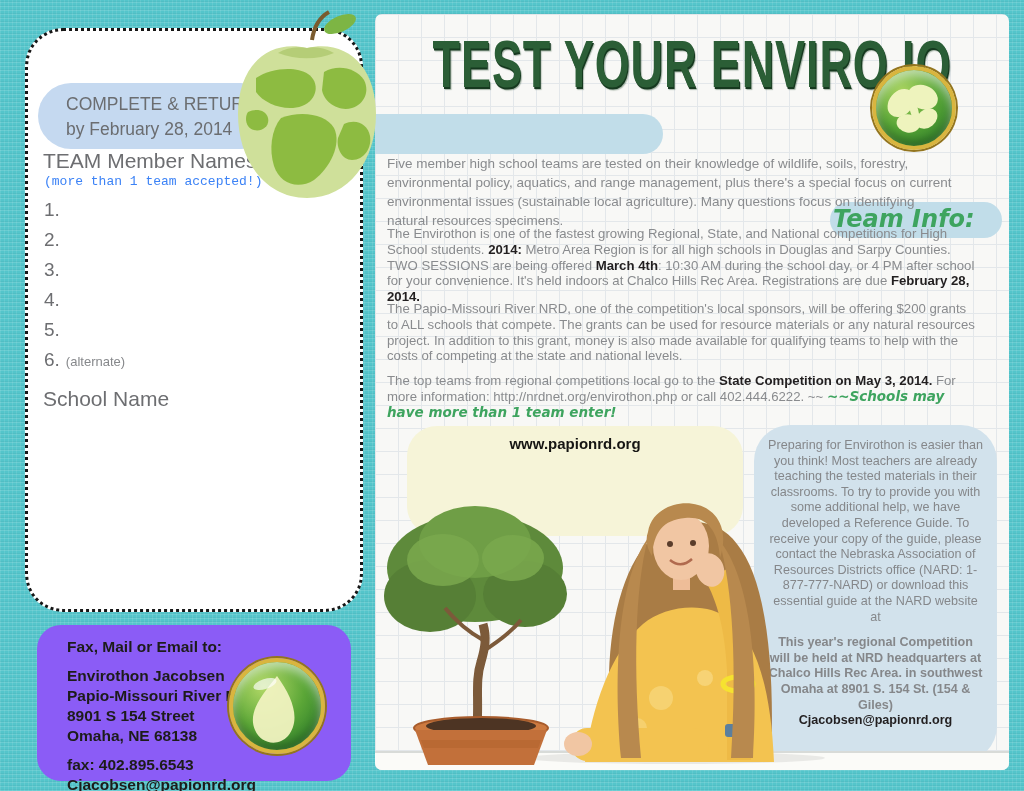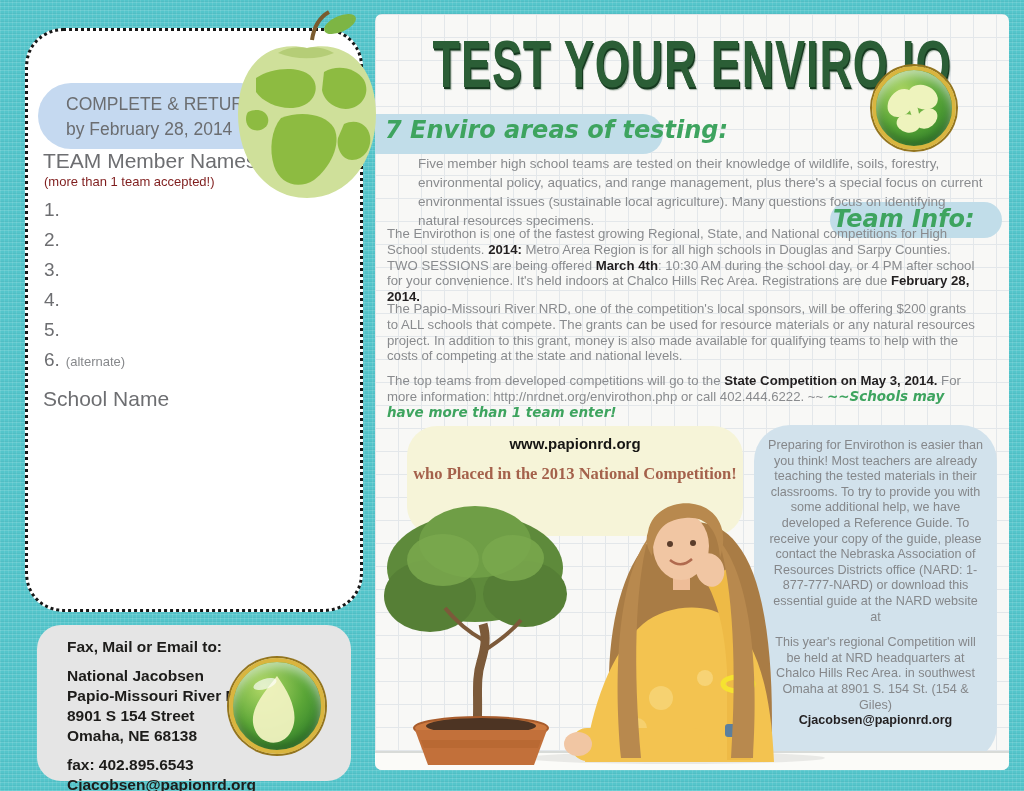--- a/index.html
+++ b/index.html
@@ -16,36 +16,36 @@
   .left-panel{
     position:absolute; left:25px; top:28px; width:338px; height:584px;
     background:#fff; border:3px dotted #161616; border-radius:38px;
   }
   .complete-pill{
     position:absolute; left:10px; top:52px; width:236px; height:66px;
     background:#c5d9f0; border-radius:33px; padding:9px 0 0 28px;
     color:#6b6d70; font-size:17.5px; line-height:25px;
   }
   .team-header{ position:absolute; left:15px; top:118px; font-size:21px; color:#6d6e71; }
-  .team-note{ position:absolute; left:16px; top:143px; font-size:13px; color:#7f1d1d; }
+  .team-note{ position:absolute; left:16px; top:143px; font-size:13px; color:#3b82f6;font-family:Liberation Mono, monospace; }
   .slots{ position:absolute; left:16px; top:168px; }
   .slot{ height:30px; font-size:19px; color:#6d6e71; }
   .slot .alt-note{ font-size:13px; color:#86888b; margin-left:6px; }
   .school-label{ position:absolute; left:15px; top:348px; font-size:21px; color:#6d6e71;margin-top:8px; }
   .teacher-pill{
     position:absolute; left:7px; top:376px; width:325px; height:45px;
     background:#a3ced5; border-radius:23px; color:#56585b; font-size:17px;
     line-height:45px; padding-left:17px; white-space:nowrap;
   }
   
   .apple{ position:absolute; left:226px; top:8px; width:162px; height:202px; z-index:6; }
   
   .mail-box{
     position:absolute; left:37px; top:625px; width:314px; height:156px;
-    background:#e5e5e5; border-radius:24px; padding:12px 0 0 30px;
+    background:#8b5cf6; border-radius:24px; padding:12px 0 0 30px;
     color:#1d1c1a; font-weight:bold; font-size:15.5px; line-height:20px;
   }
   .mail-box .grp{ margin-top:9px; }
   .nrd-badge{
     position:absolute; left:192px; top:33px; width:96px; height:96px; border-radius:50%;
     background:radial-gradient(circle at 35% 28%, #b3d967, #5ba637 48%, #2c7c2a 85%);
     border:4px solid #d9b53f;
     box-shadow:0 0 0 2px #93751f, inset 0 6px 10px rgba(255,255,255,.55), inset 0 -6px 10px rgba(0,0,0,.25);
   }
   
@@ -73,21 +73,21 @@
     z-index:3;
   }
   .script{ font-style:italic; font-weight:bold; color:#3ea45f; font-family:"DejaVu Sans", sans-serif; }
   .areas-pill{
     position:absolute; left:-22px; top:100px; width:310px; height:40px;
     background:#c1dde9; border-radius:20px; z-index:1;
   }
   .areas-heading{ position:absolute; left:10px; top:102px; font-size:24px; z-index:2; }
   .areas-body{
     position:absolute; left:12px; top:140px; width:566px;
-    font-size:13.5px; line-height:19px; color:#898b8e; z-index:2;margin-left:31px;
+    font-size:13.5px; line-height:19px; color:#898b8e; z-index:2;
   }
   .teaminfo-pill{
     position:absolute; left:455px; top:188px; width:172px; height:36px;
     background:#c1dde9; border-radius:18px; z-index:1;
   }
   .teaminfo-heading{ position:absolute; left:458px; top:191px; font-size:24px; z-index:2; }
   .para{ position:absolute; left:12px; width:592px; font-size:13.2px; line-height:15.8px; color:#898b8e; z-index:2; }
   .para b{ color:#221f20; }
   .p1{ top:212px; } .p2{ top:287px; } .p3{ top:359px; }
   .p3 .script{ font-size:13.5px; }
@@ -98,21 +98,21 @@
   .website{ font-size:15px; font-weight:bold; color:#161513; }
   .congrats{ margin-top:9px; font-family:"Liberation Serif", serif; font-weight:bold; font-size:16.5px; line-height:26px; color:#a4614b; }
   .sidebar-note{
     position:absolute; left:379px; top:411px; width:243px; height:337px;
     background:#d2e2ec; border-radius:36px; z-index:2;
     padding:13px 14px 0 14px; text-align:center;
     font-size:12.6px; line-height:15.6px; color:#85878a;
   }
   .sidebar-note b{ color:#221f20; }
   .sidebar-link{ font-size:14.5px; line-height:17px; margin-top:2px; }
-  .sidebar-p2{ margin-top:10px; }
+  .sidebar-p2{ margin-top:10px;font-weight:bold; }
   .photo{ position:absolute; left:0; top:414px; width:634px; height:342px; z-index:3; pointer-events:none; }
 </style>
 </head>
 <body>
 
 <div class="left-panel">
   <div class="complete-pill">
     <div>COMPLETE &amp; RETURN</div>
     <div>by February 28, 2014</div>
   </div>
@@ -137,21 +137,21 @@
   <path d="M30 70 C 45 60 70 58 82 66 C 94 74 92 92 76 98 C 60 104 38 96 30 84 Z" fill="#8dbb41"></path>
   <path d="M98 64 C 112 56 130 60 138 72 C 144 84 138 96 126 100 C 112 104 98 94 96 82 Z" fill="#8dbb41"></path>
   <path d="M55 110 C 75 102 100 106 108 120 C 116 136 104 160 88 172 C 72 182 54 176 48 158 C 43 142 45 122 55 110 Z" fill="#8dbb41"></path>
   <path d="M118 116 C 130 110 142 116 144 128 C 146 140 138 152 126 152 C 116 152 110 140 112 130 Z" fill="#8dbb41"></path>
   <path d="M22 104 C 30 100 40 102 42 110 C 44 118 36 124 28 122 C 20 120 18 110 22 104 Z" fill="#8dbb41"></path>
 </svg>
 
 <div class="mail-box">
   <div>Fax, Mail or Email to:</div>
   <div class="grp">
-    <div>National Jacobsen</div>
+    <div>Envirothon Jacobsen</div>
     <div>Papio-Missouri River NRD</div>
     <div>8901 S 154 Street</div>
     <div>Omaha, NE 68138</div>
   </div>
   <div class="grp">
     <div>fax: 402.895.6543</div>
     <div>Cjacobsen@papionrd.org</div>
   </div>
   <div class="nrd-badge">
     <svg viewBox="0 0 88 88" width="88" height="88">
@@ -170,36 +170,34 @@
         <ellipse cx="30" cy="33" rx="17" ry="13" transform="rotate(-35 30 33)"></ellipse>
         <ellipse cx="55" cy="33" rx="17" ry="13" transform="rotate(35 55 33)"></ellipse>
         <ellipse cx="32" cy="57" rx="13" ry="10" transform="rotate(25 32 57)"></ellipse>
         <ellipse cx="53" cy="57" rx="13" ry="10" transform="rotate(-25 53 57)"></ellipse>
         <ellipse cx="42" cy="45" rx="4.5" ry="15"></ellipse>
       </g>
     </svg>
   </div>
 
   <div class="areas-pill"></div>
-  <div class="areas-heading script">7 Enviro areas of testing:</div>
   <div class="areas-body">Five member high school teams are tested on their knowledge of wildlife, soils, forestry, environmental policy, aquatics, and range management, plus there's a special focus on current environmental issues (sustainable local agriculture). Many questions focus on identifying natural resources specimens.</div>
 
   <div class="teaminfo-pill"></div>
   <div class="teaminfo-heading script">Team Info:</div>
 
   <p class="para p1"><span>The Envirothon is one of the fastest growing Regional, State, and National competitions for High School students.  </span><b>2014:</b><span> Metro Area Region is for all high schools in Douglas and Sarpy Counties. TWO SESSIONS are being offered </span><b>March 4th</b><span>: 10:30 AM during the school day, or 4 PM after school for your convenience. It's held indoors at Chalco Hills Rec Area. Registrations are due </span><b>February 28, 2014.</b></p>
 
   <p class="para p2">The Papio-Missouri River NRD, one of the competition's local sponsors, will be offering $200 grants to ALL schools that compete. The grants can be used for resource materials or any natural resources project. In addition to this grant, money is also made available for qualifying teams to help with the costs of competing at the state and national levels.</p>
 
-  <p class="para p3"><span>The top teams from developed competitions will go to the </span><b>State Competition on May 3, 2014.</b><span>  For more information:  http://nrdnet.org/envirothon.php or call 402.444.6222. ~~ </span><span class="script">~~Schools may have more than 1 team enter!</span></p>
+  <p class="para p3"><span>The top teams from regional competitions local go to the </span><b>State Competition on May 3, 2014.</b><span>  For more information:  http://nrdnet.org/envirothon.php or call 402.444.6222. ~~ </span><span class="script">~~Schools may have more than 1 team enter!</span></p>
 
   <div class="yellow-note">
     <div class="website">www.papionrd.org</div>
     <div class="congrats">
-      <div>who Placed in the 2013 National Competition!</div>
     </div>
   </div>
 
   <div class="sidebar-note">
     <span>Preparing for Envirothon is easier than you think! Most teachers are already teaching the tested materials in their classrooms. To try to provide you with some additional help, we have developed a Reference Guide. To receive your copy of the guide, please contact the Nebraska Association of Resources Districts office (NARD: 1-877-777-NARD) or download this essential guide at the NARD website at</span>
     <div class="sidebar-p2">This year's regional Competition will be held at NRD headquarters at Chalco Hills Rec Area. in southwest Omaha at 8901 S. 154 St. (154 &amp; Giles)</div>
     <div><b>Cjacobsen@papionrd.org</b></div>
   </div>
 
   <svg class="photo" viewBox="0 0 634 342">

